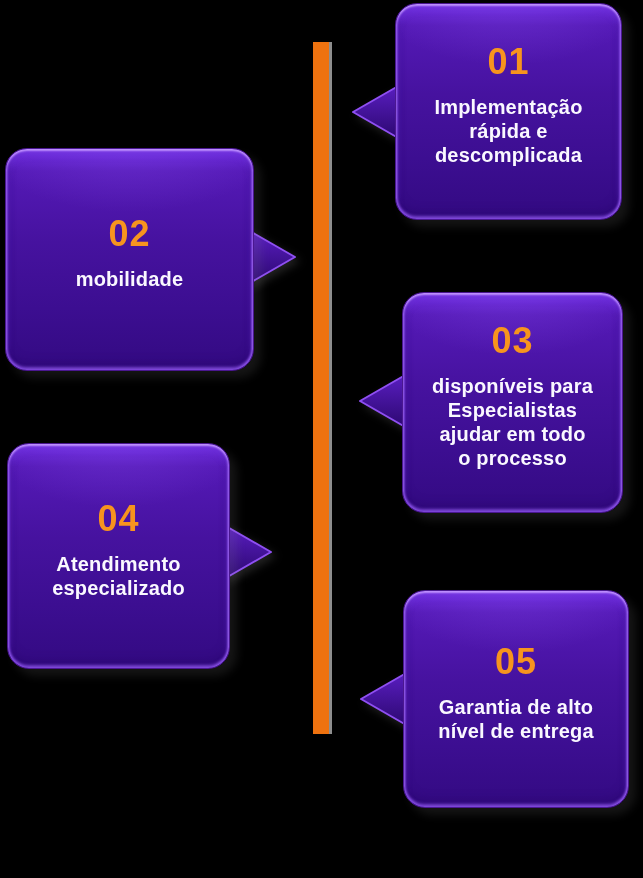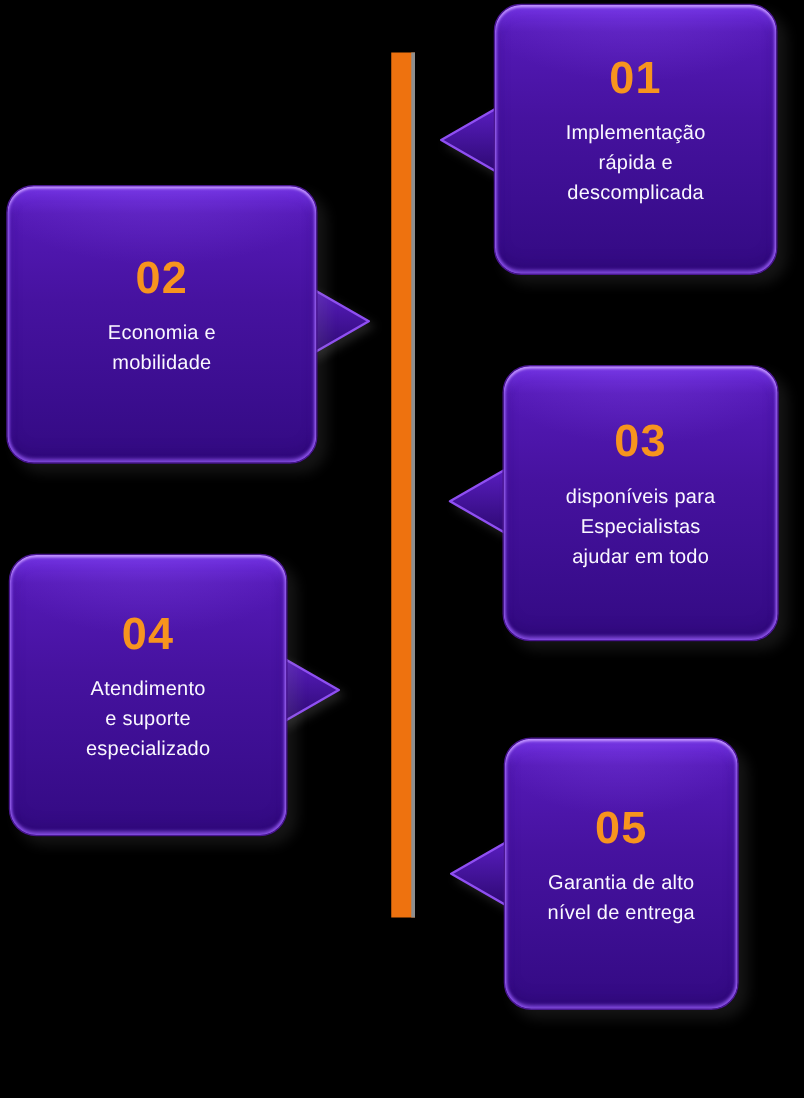--- a/index.html
+++ b/index.html
@@ -23,21 +23,21 @@
     border-right:3px solid #8E8E8E;
   }
   
   .card{
     position:absolute;
   }
   .c1{left:395px;top:3px;width:227px;height:217px;}
   .c2{left:5px;top:148px;width:249px;height:223px;}
   .c3{left:402px;top:292px;width:221px;height:221px;}
   .c4{left:7px;top:443px;width:223px;height:226px;}
-  .c5{left:403px;top:590px;width:188px;height:218px;}
+  .c5{left:403px;top:590px;width:226px;height:218px;}
   .card-body{
     position:relative;z-index:1;
     width:100%;height:100%;
     box-sizing:border-box;
     border-radius:22px;
     border:1px solid #4a1790;
     background:
       radial-gradient(120% 70% at 50% -10%, rgba(150,90,255,.35), rgba(0,0,0,0) 55%),
       linear-gradient(180deg,#6a28dc 0%,#5419b6 10%,#46129f 42%,#3c0e91 72%,#330a82 100%);
     box-shadow:
@@ -58,22 +58,22 @@
   .num{
     font-size:36px;
     font-weight:700;
     line-height:1;
     letter-spacing:1px;
     color:#F7941E;
     margin-bottom:15px;
   }
   .txt{
     color:#FAF8FF;
-    font-size:16px;
-    font-weight:400;
+    font-size:20px;
+    font-weight:700;
     line-height:24px;
     letter-spacing:.2px;
   }
   
   .arrow{
     position:absolute;z-index:0;
     top:80px;
     filter:drop-shadow(4px 4px 4px rgba(150,150,150,.22));
   }
   .arrow-left{left:-44px;}
@@ -109,57 +109,56 @@
       <defs>
         <linearGradient id="g2" x1="0" y1="0" x2="0" y2="1">
           <stop offset="0" stop-color="#5A1EC2"></stop>
             <stop offset="1" stop-color="#2C0870"></stop>
         </linearGradient>
       </defs>
       <polygon points="1,2 48,29 1,56" fill="url(#g2)" stroke="#8F4FF2" stroke-width="2" stroke-linejoin="round"></polygon>
     </svg>
     <div class="card-body">
       <div class="num">02</div>
-      <div class="txt">Economia e</div>
       <div class="txt">mobilidade</div>
     </div>
   </section>
 
   <section class="card c3">
     <svg class="arrow arrow-left" width="50" height="58" viewBox="0 0 50 58">
       <defs>
         <linearGradient id="g3" x1="0" y1="0" x2="0" y2="1">
           <stop offset="0" stop-color="#5A1EC2"></stop>
             <stop offset="1" stop-color="#2C0870"></stop>
         </linearGradient>
       </defs>
       <polygon points="49,2 2,29 49,56" fill="url(#g3)" stroke="#8F4FF2" stroke-width="2" stroke-linejoin="round"></polygon>
     </svg>
     <div class="card-body">
       <div class="num">03</div>
       <div class="txt">disponíveis para</div>
       <div class="txt">Especialistas</div>
       <div class="txt">ajudar em todo</div>
+      <div class="txt">o processo</div>
     </div>
   </section>
 
   <section class="card c4">
     <svg class="arrow arrow-right" width="50" height="58" viewBox="0 0 50 58">
       <defs>
         <linearGradient id="g4" x1="0" y1="0" x2="0" y2="1">
           <stop offset="0" stop-color="#5A1EC2"></stop>
             <stop offset="1" stop-color="#2C0870"></stop>
         </linearGradient>
       </defs>
       <polygon points="1,2 48,29 1,56" fill="url(#g4)" stroke="#8F4FF2" stroke-width="2" stroke-linejoin="round"></polygon>
     </svg>
     <div class="card-body">
       <div class="num">04</div>
       <div class="txt">Atendimento</div>
-      <div class="txt">e suporte</div>
       <div class="txt">especializado</div>
     </div>
   </section>
 
   <section class="card c5">
     <svg class="arrow arrow-left" width="50" height="58" viewBox="0 0 50 58">
       <defs>
         <linearGradient id="g5" x1="0" y1="0" x2="0" y2="1">
           <stop offset="0" stop-color="#5A1EC2"></stop>
             <stop offset="1" stop-color="#2C0870"></stop>

